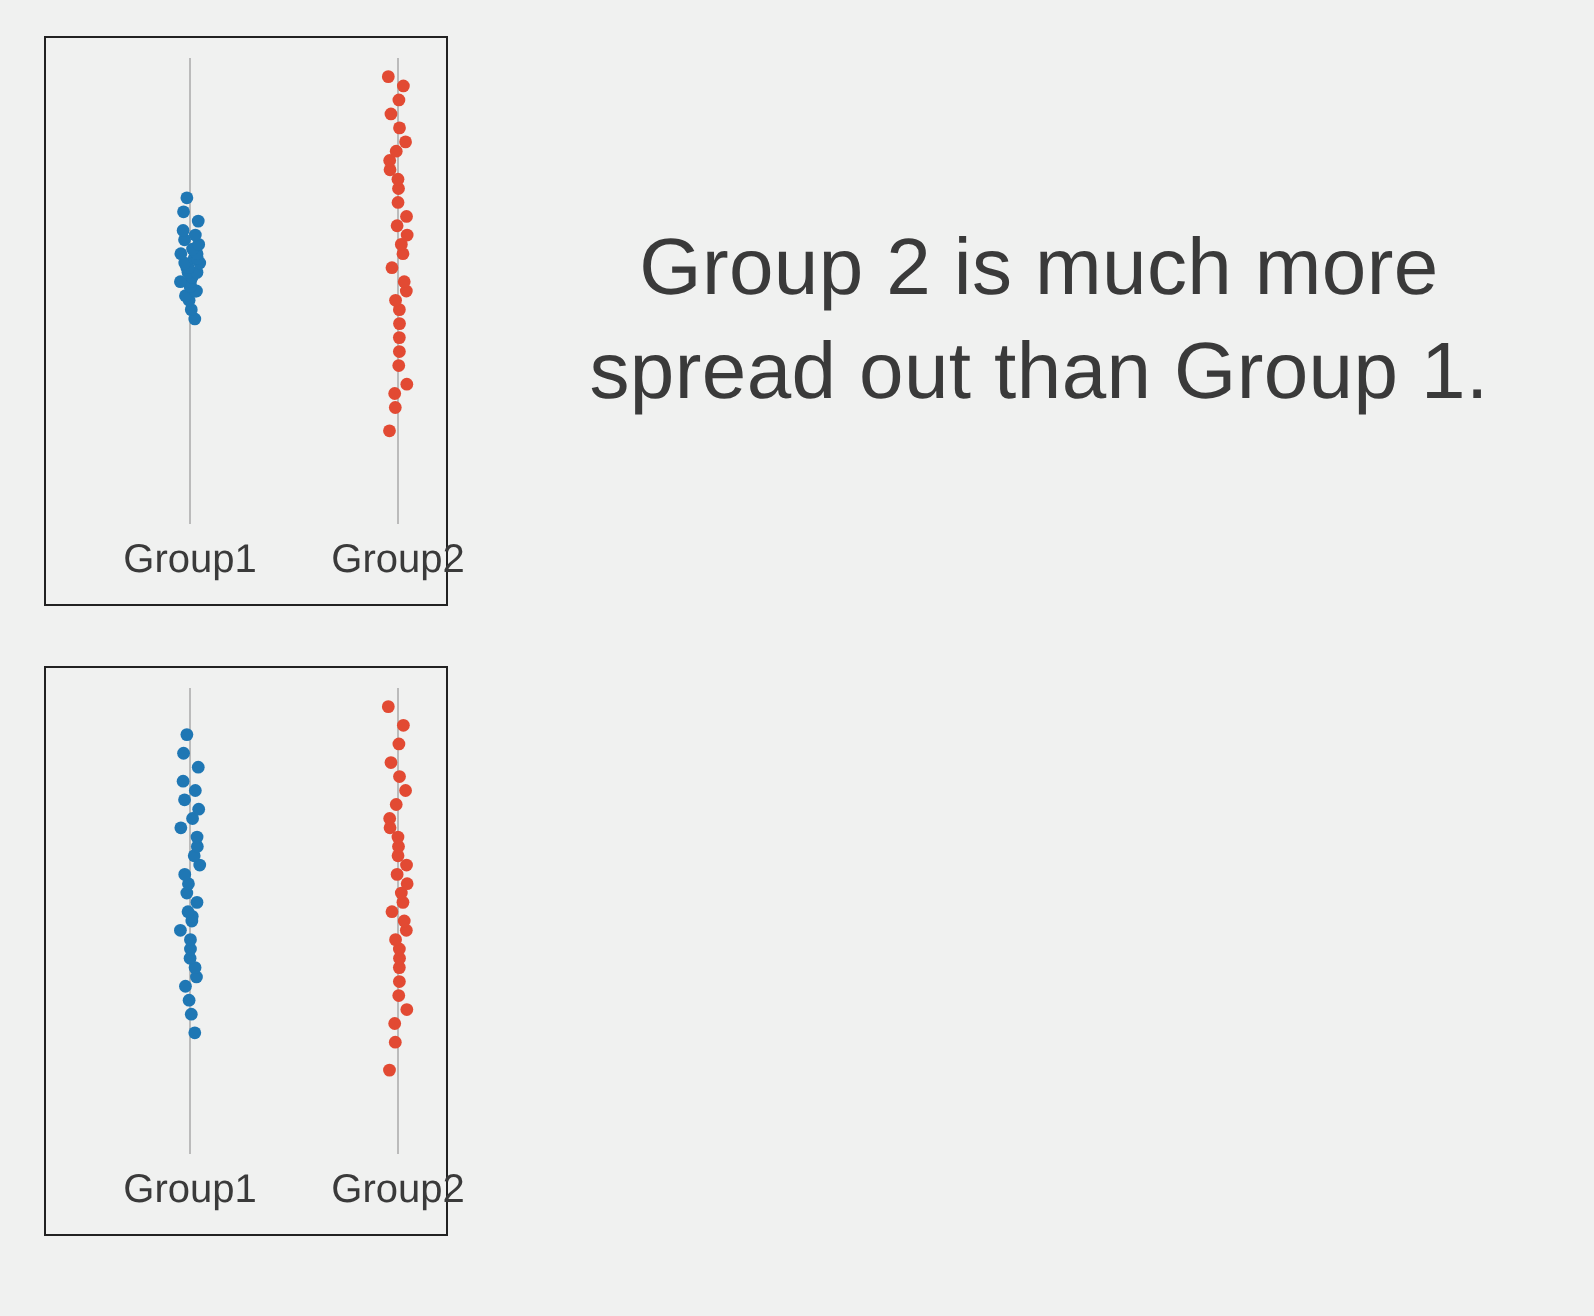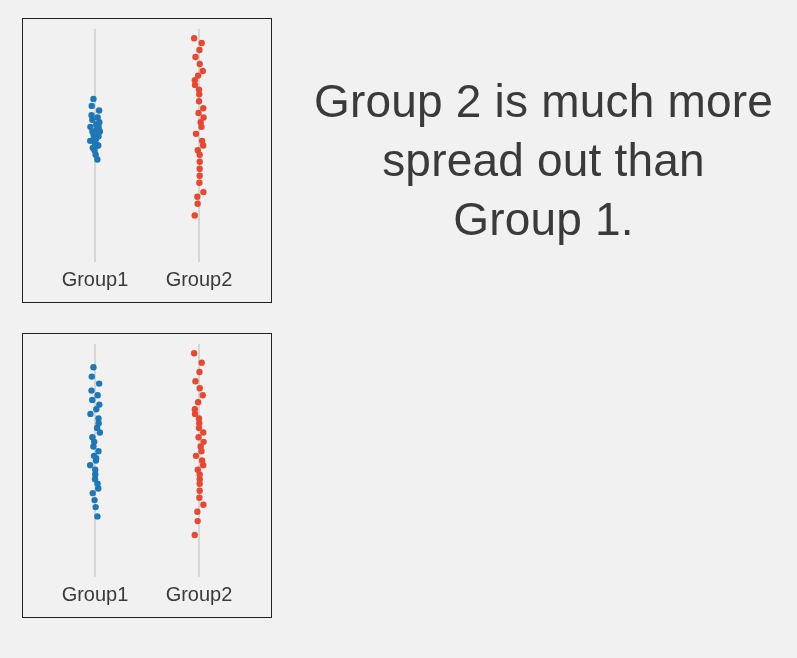--- a/index.html
+++ b/index.html
@@ -18,30 +18,30 @@
     display: flex;
     flex-direction: column;
     gap: 30px;
   }
   .row {
     display: flex;
     align-items: center;
     gap: 40px;
   }
   .chart {
-    width: 250px;
+    width: 202px;
     height: 285px;
     border: 1.5px solid #222;
     background: #f0f1f0;
     position: relative;
     box-sizing: border-box;
   }
   .caption {
     flex: 1;
-    font-size: 46px;
+    font-size: 40px;
     line-height: 1.28;
     text-align: center;
     color: #3a3a3a;
     letter-spacing: 0.2px;
   }
 </style>
 </head>
 <body>
 
 <div class="page">

